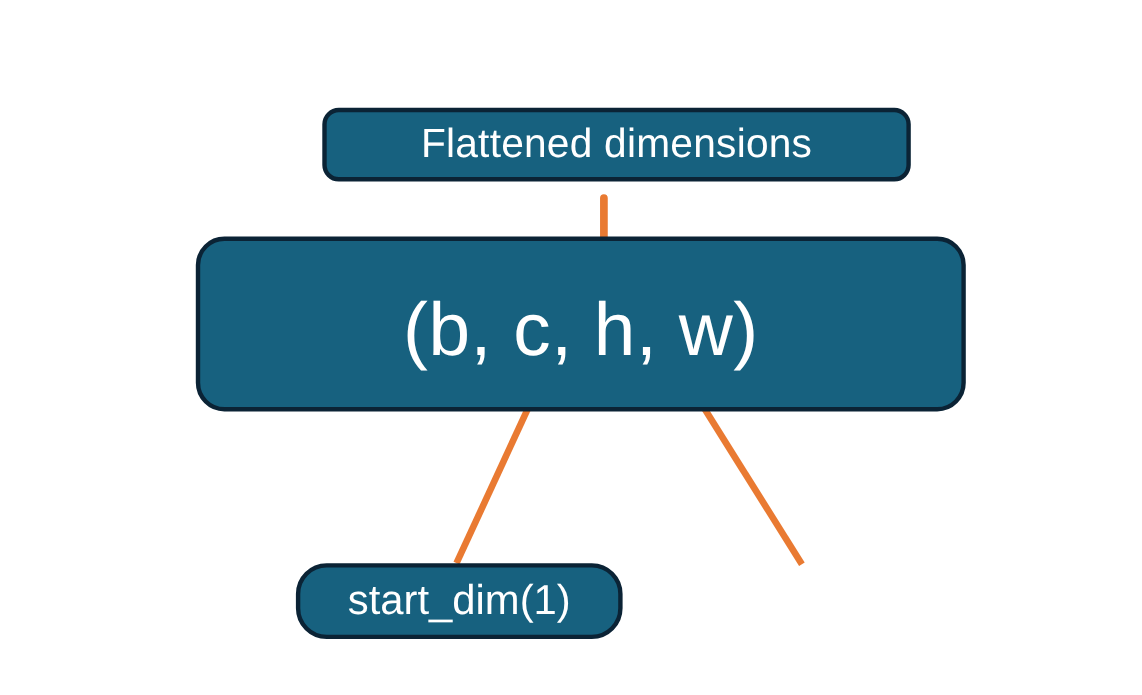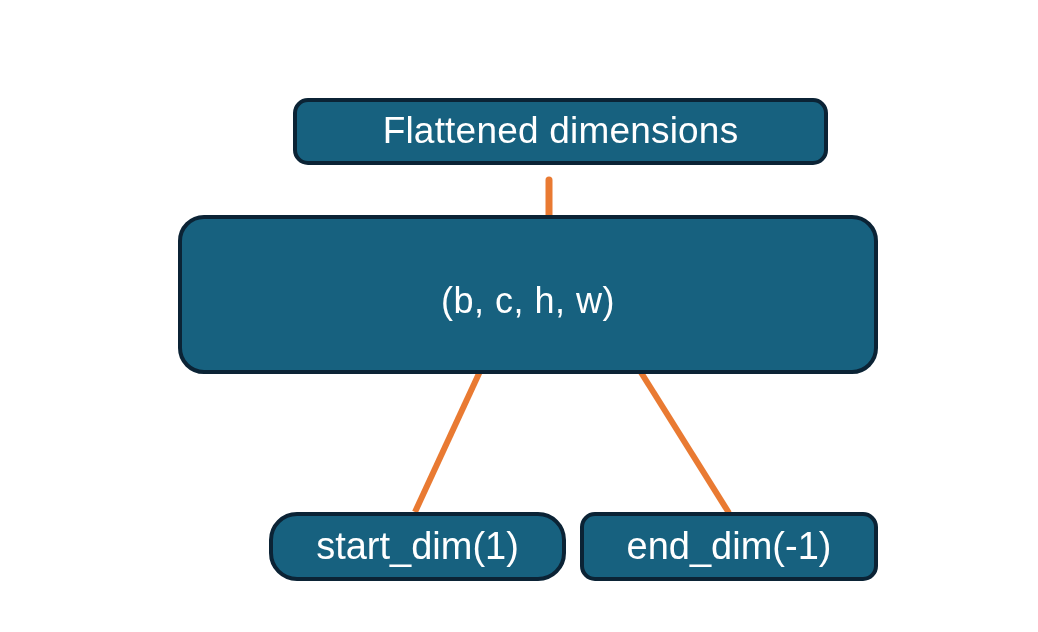--- a/index.html
+++ b/index.html
@@ -48,21 +48,21 @@
     border-radius: 15px;
     font-size: 37px;
     letter-spacing: 0.2px;
   }
   #node-shape {
     left: 178px;
     top: 215px;
     width: 700px;
     height: 159px;
     border-radius: 26px;
-    font-size: 36px;
+    font-size: 68px;
     letter-spacing: 0.5px;
   }
   #node-shape .node-label {
     transform: translateY(6px);
   }
   #node-start-dim {
     left: 269px;
     top: 512px;
     width: 297px;
     height: 69px;
@@ -115,17 +115,14 @@
   </div>
 
   <div class="node" id="node-shape">
     <span class="node-label">(b, c, h, w)</span>
   </div>
 
   <div class="node" id="node-start-dim">
     <span class="node-label">start_dim(1)</span>
   </div>
 
-  <div class="node" id="node-end-dim">
-    <span class="node-label">end_dim(-1)</span>
-  </div>
 
 </div>
 
 </body></html>

